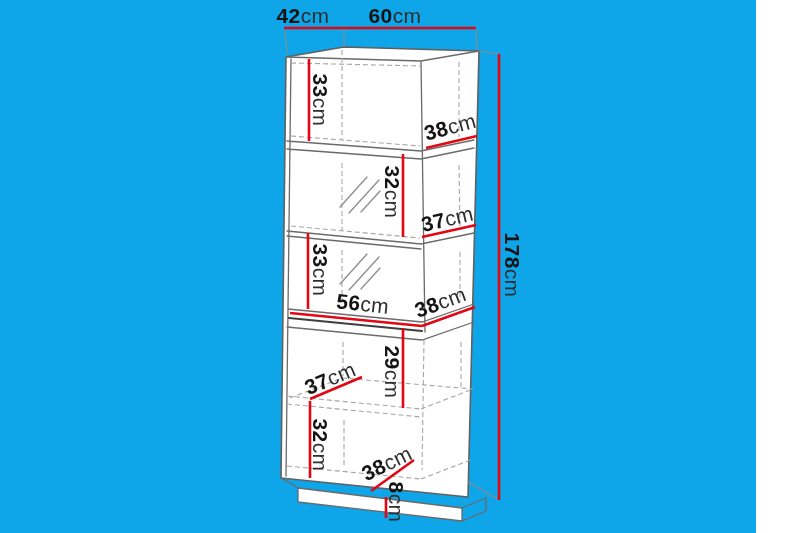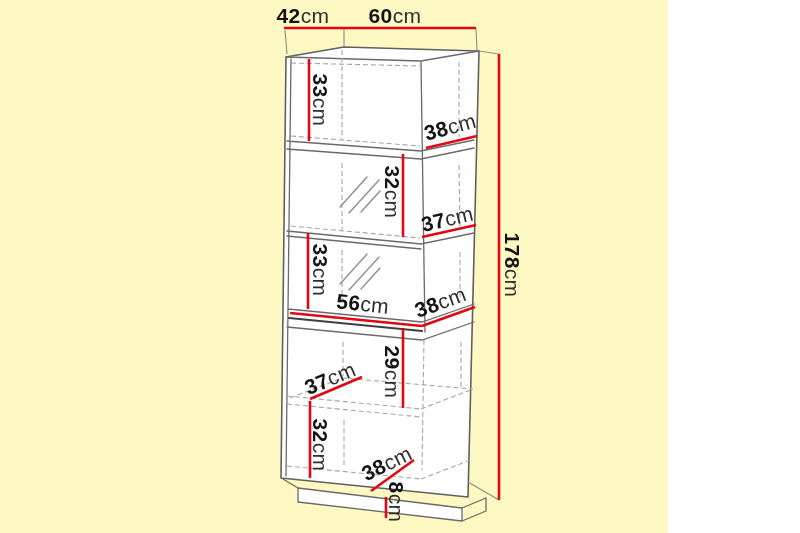--- a/index.html
+++ b/index.html
@@ -1,16 +1,16 @@
 <!DOCTYPE html>
 <html><head>
 <meta charset="utf-8">
 <style>
   html,body{margin:0;padding:0;background:#ffffff;width:800px;height:533px;overflow:hidden;}
-  .stage{position:relative;width:668px;height:533px;background:#fef9c3;}
+  .stage{position:relative;width:756px;height:533px;background:#0ea5e9;}
   svg{display:block;}
   .sil{fill:#ffffff;stroke:#606060;stroke-width:1.6;stroke-linejoin:round;}
   .solid{fill:none;stroke:#6a6a6a;stroke-width:1.3;stroke-linecap:round;}
   .dark{fill:none;stroke:#3f3f3f;stroke-width:2.2;stroke-linecap:round;}
   .dashed{fill:none;stroke:#a6a6a6;stroke-width:1.1;stroke-dasharray:5 3;}
   .ext{fill:none;stroke:#8c8c8c;stroke-width:1.1;}
   .hatch{fill:none;stroke:#909090;stroke-width:1.4;stroke-linecap:round;}
   .plinth{fill:#ffffff;stroke:#6a6a6a;stroke-width:1.3;stroke-linejoin:round;}
   .red{stroke:#e30613;stroke-width:2.6;stroke-linecap:butt;fill:none;}
   .dim{font-family:"Liberation Sans","DejaVu Sans",sans-serif;font-size:21px;letter-spacing:0.4px;}

